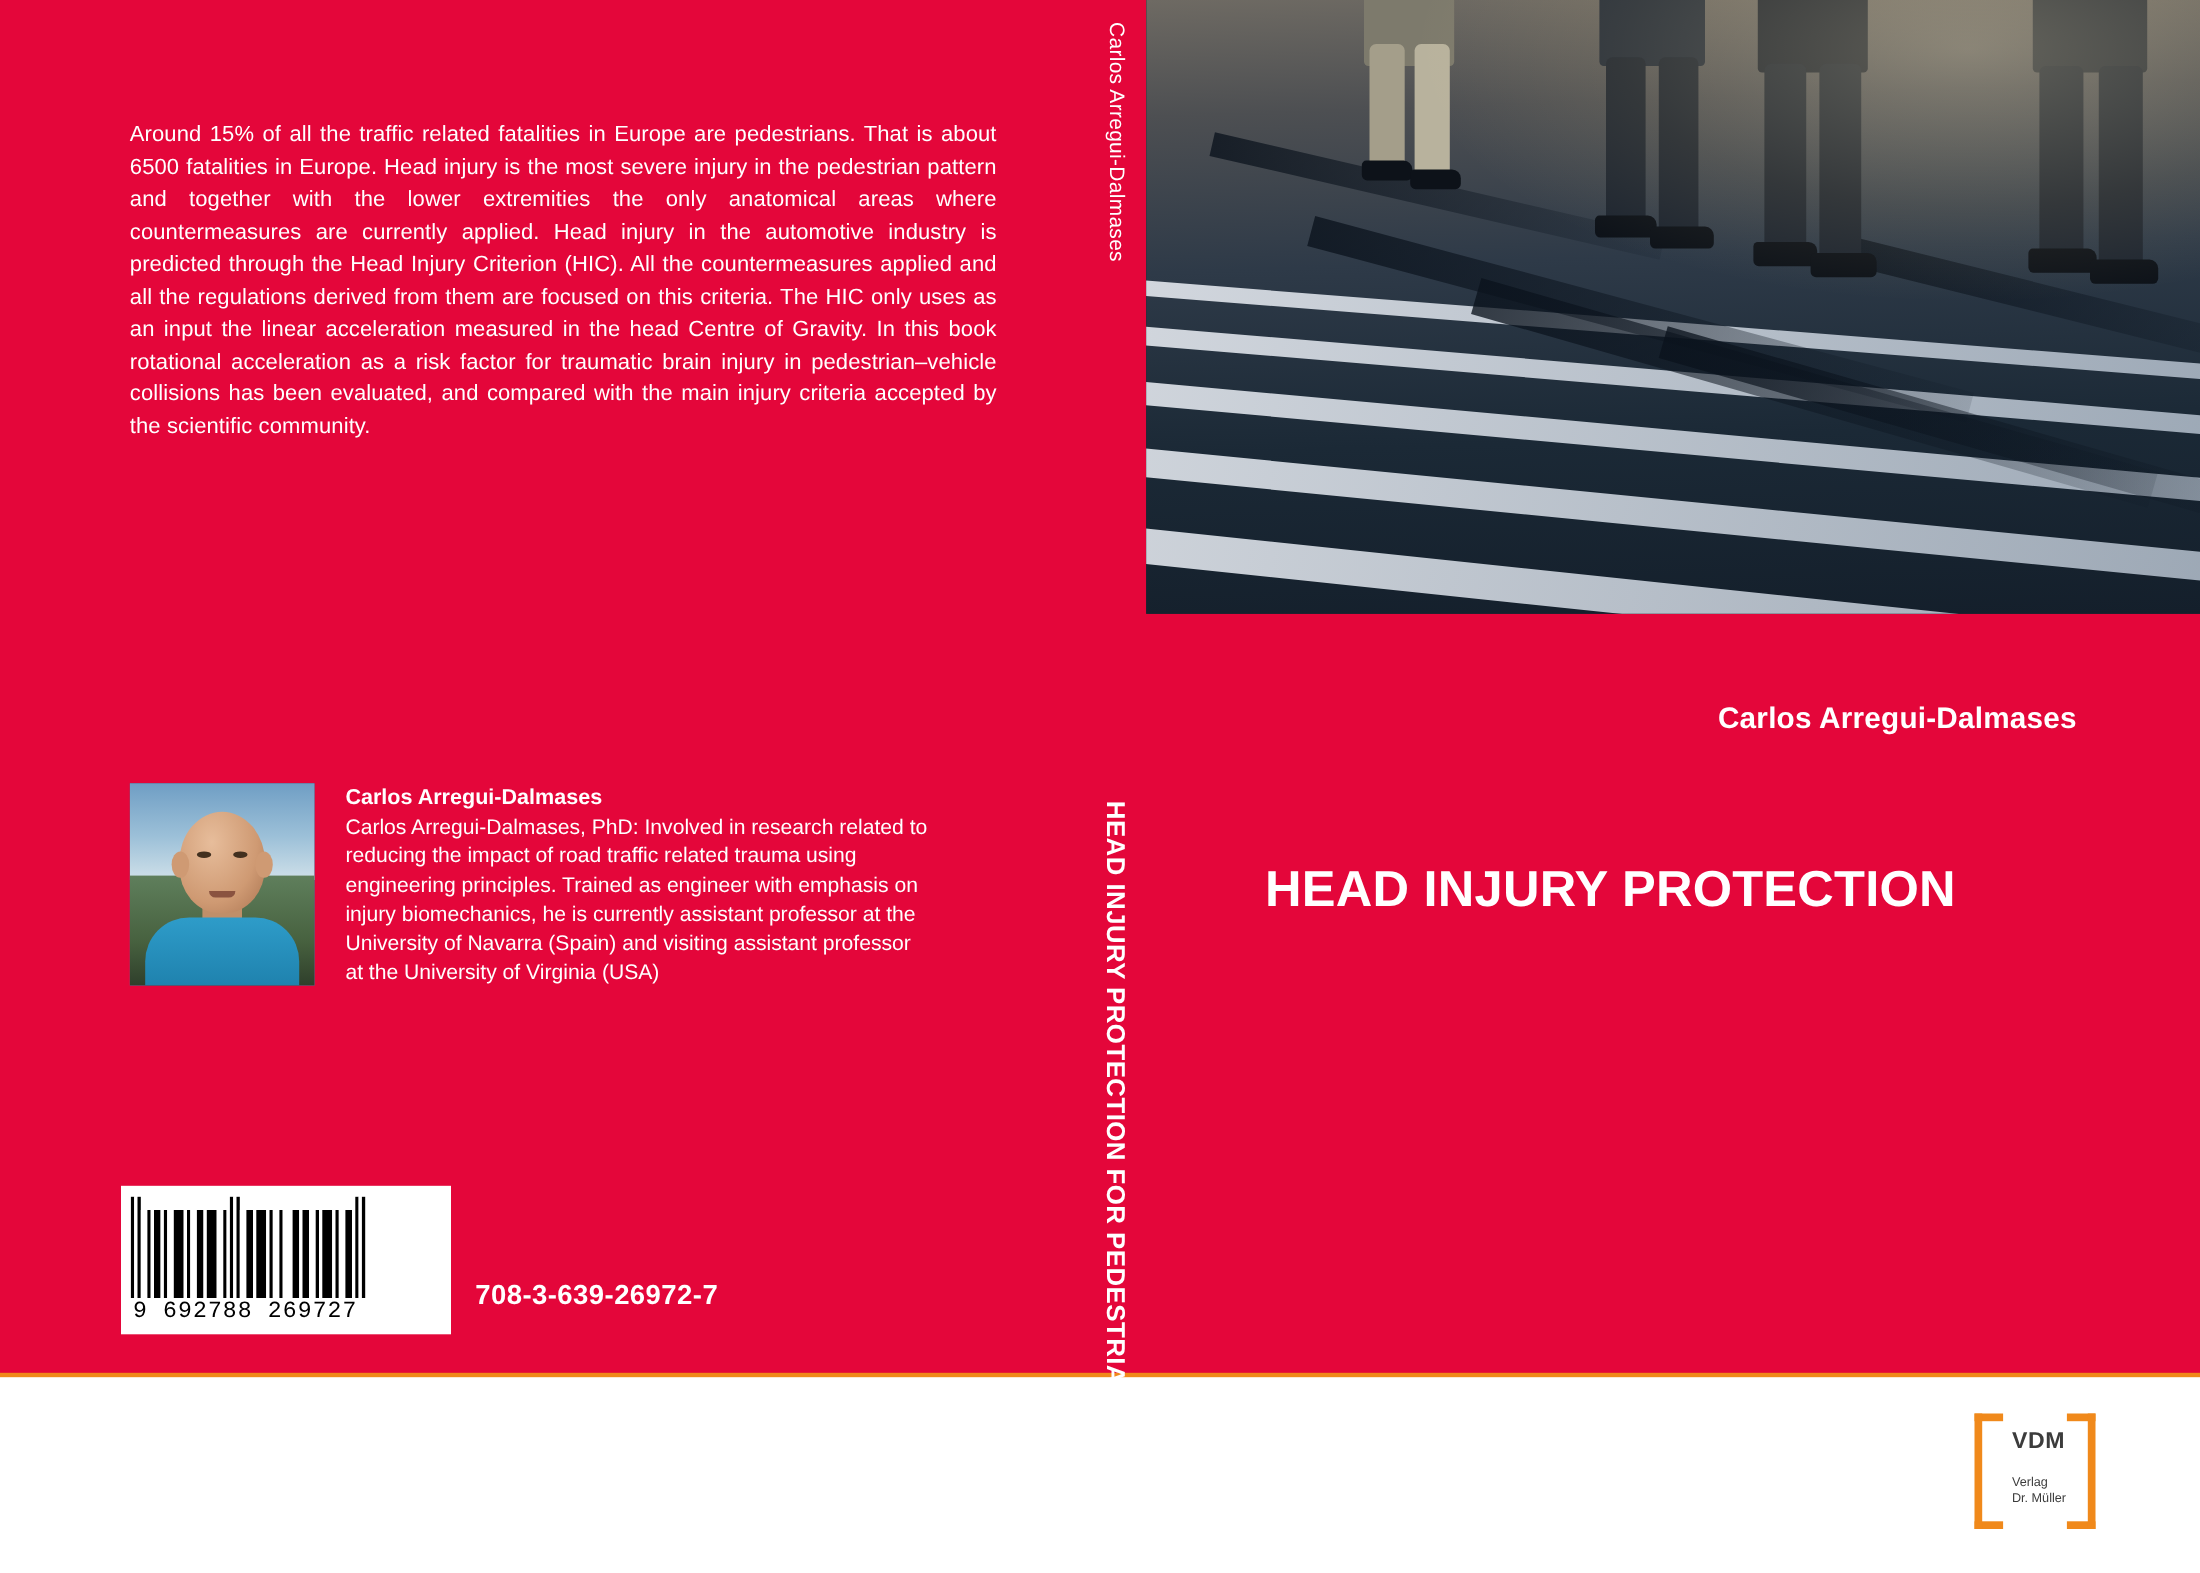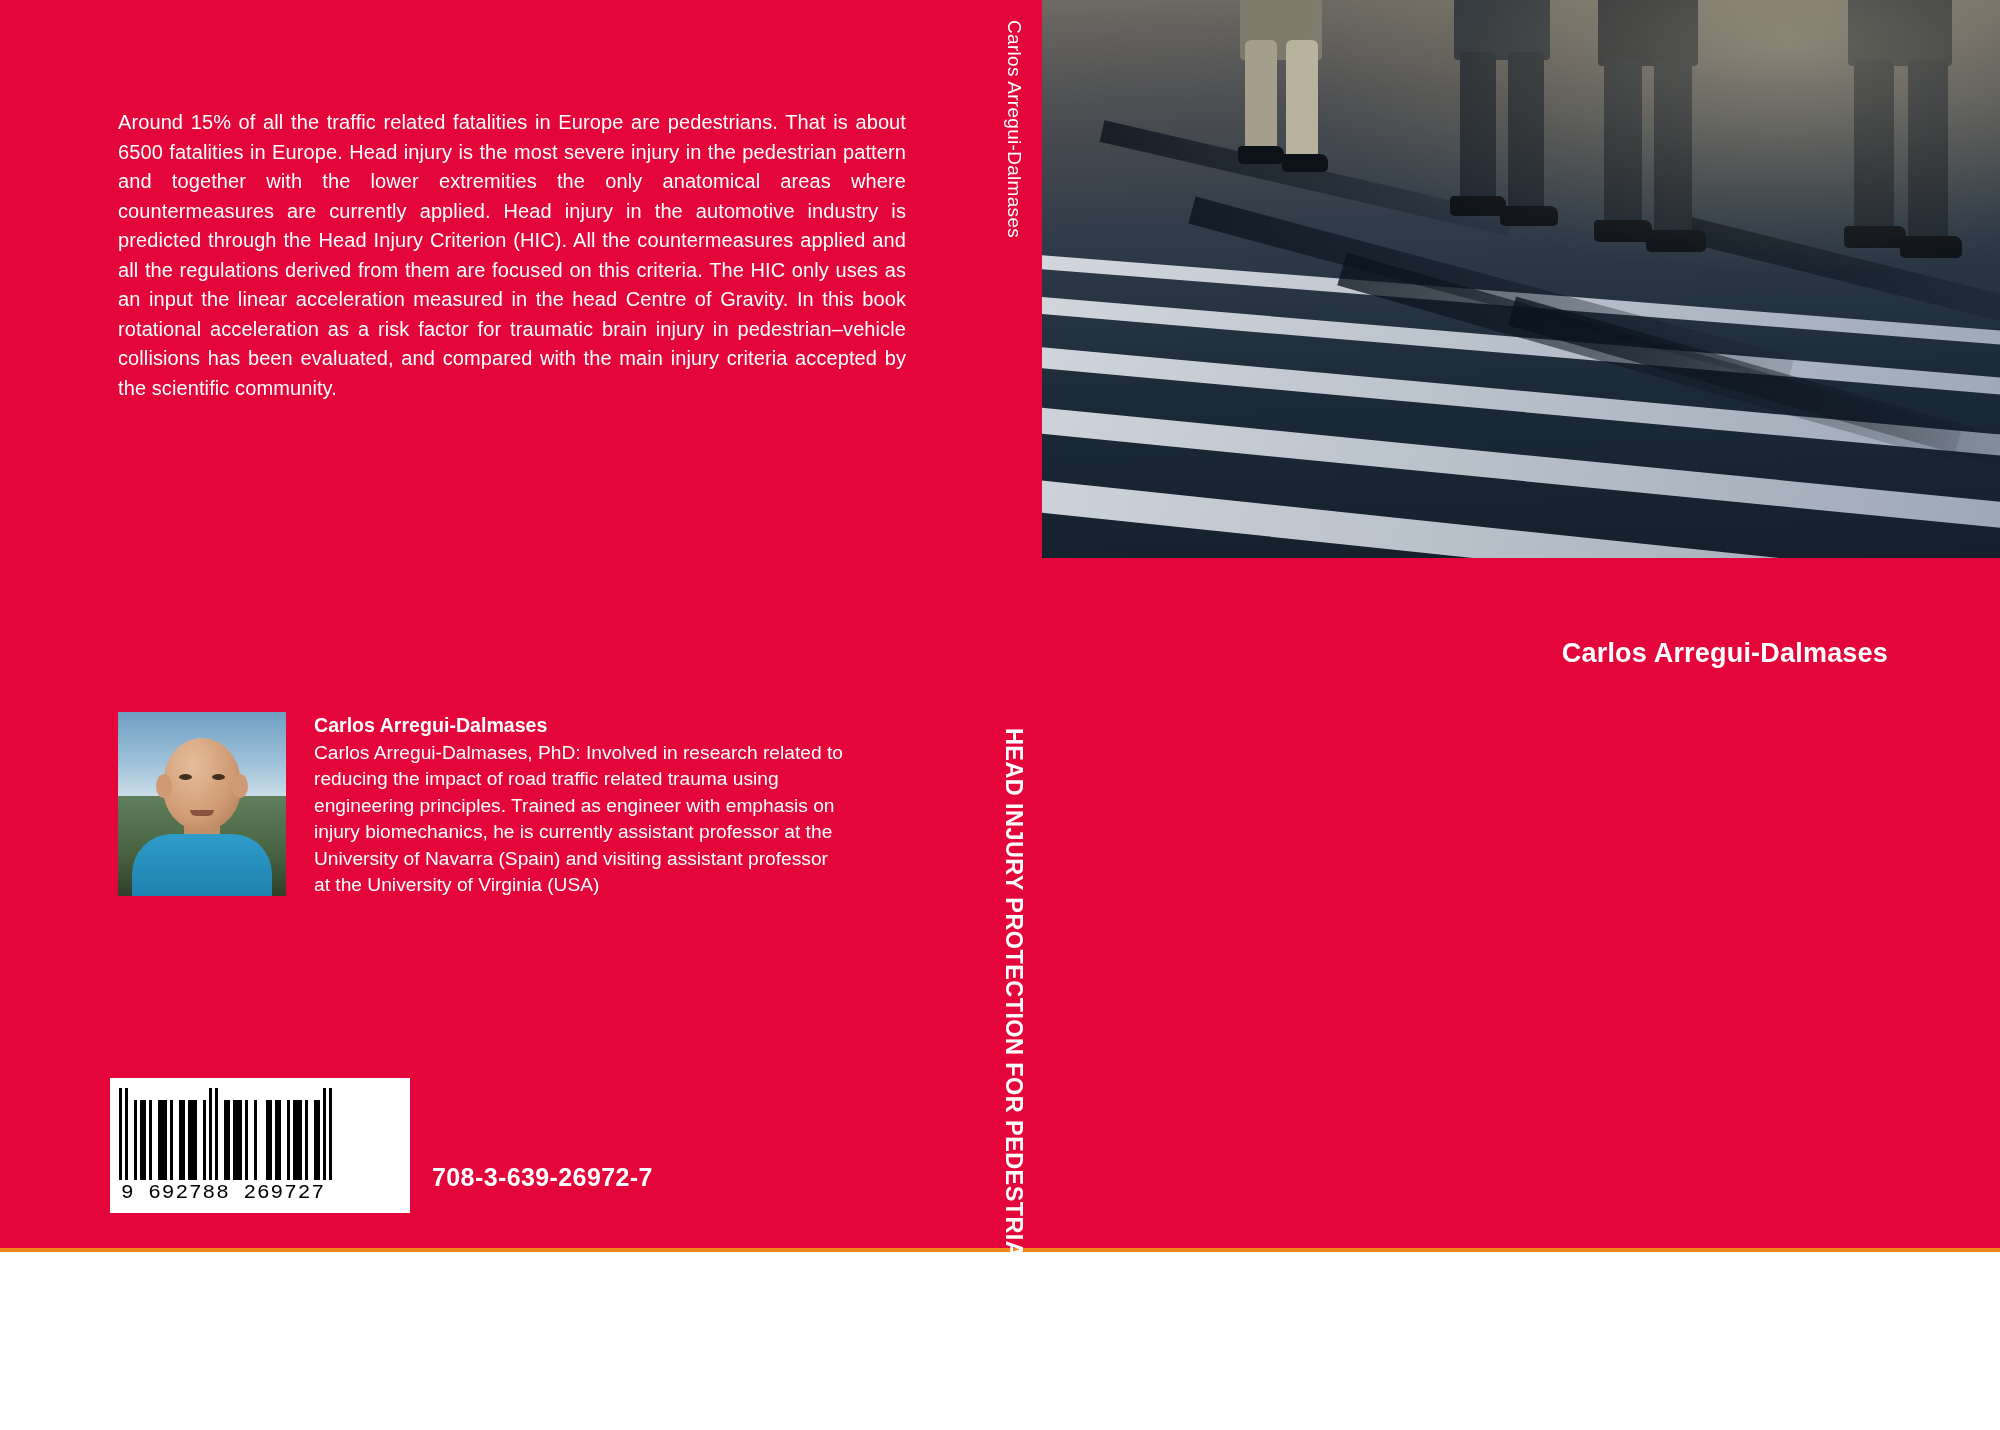--- a/index.html
+++ b/index.html
@@ -410,16 +410,26 @@
     <div class="leg" style="left:812px; top:60px; width:40px; height:172px;"></div>
     <div class="leg" style="left:866px; top:60px; width:40px; height:182px;"></div>
     <div class="shoe" style="left:802px; top:226px; width:62px; height:22px;"></div>
     <div class="shoe" style="left:858px; top:236px; width:62px; height:22px;"></div>
 
     <div class="fp-sun"></div>
   </div>
 
   <div class="front-author">Carlos Arregui-Dalmases</div>
   <div class="front-title">
-  </div>
-
+    <div>HEAD INJURY PROTECTION</div>
+  </div>
+
+  <div class="vdm-logo">
+    <div class="vdm-bracket-l"></div>
+    <div class="vdm-bracket-r"></div>
+    <div class="vdm-name">VDM</div>
+    <div class="vdm-sub">
+      <div>Verlag</div>
+      <div>Dr. Müller</div>
+    </div>
+  </div>
 
 </div>
 
 </body></html>

